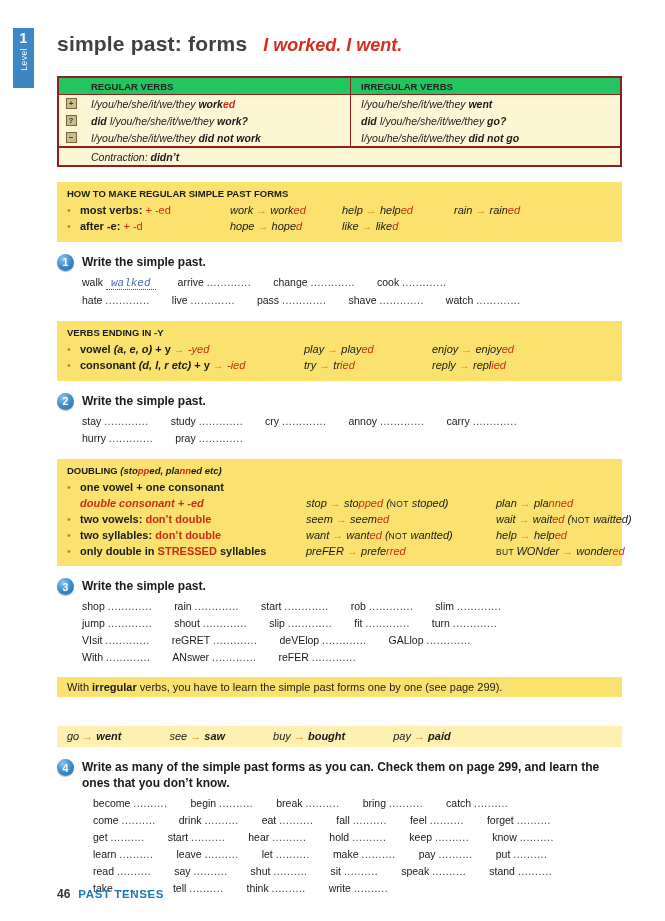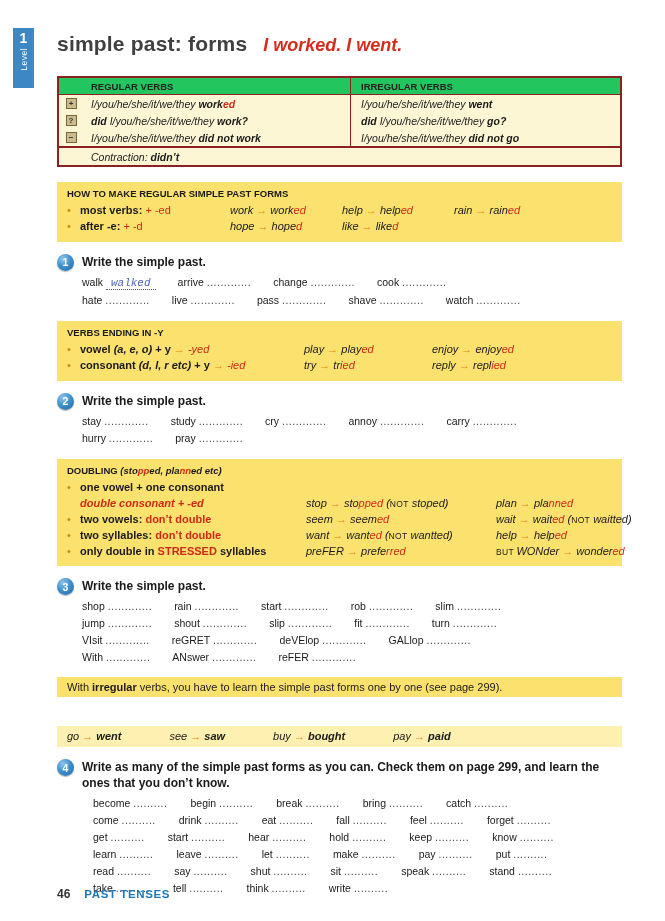--- a/index.html
+++ b/index.html
@@ -73,21 +73,21 @@
   .dots{color:#444;letter-spacing:.5px;}
   .answer{color:#4a66b8;font-family:Liberation Mono, monospace;font-style:italic;font-size:11px;
     border-bottom:1px dotted #555;padding:0 5px;}
 
   
   .irr-box{margin-top:14px;}
   .irr-line1{background:#fbe26f;padding:4px 10px;font-size:11px;}
   .irr-line2{background:#fdf0b0;padding:4px 10px 5px;display:flex;gap:48px;font-size:11px;margin-top:29px;}
 
   
-  .footer{position:absolute;left:57px;bottom:20px;display:flex;gap:14px;align-items:baseline;}
+  .footer{position:absolute;left:57px;bottom:20px;display:flex;gap:8px;align-items:baseline;}
   .page-num{font-size:12px;font-weight:bold;color:#333;}
   .section-name{font-size:11.5px;font-weight:bold;color:#1d79b9;letter-spacing:.6px;}
 </style>
 </head>
 <body>
 
 <div class="page">
 
   <div class="level-tab">
     <span class="level-num">1</span>

